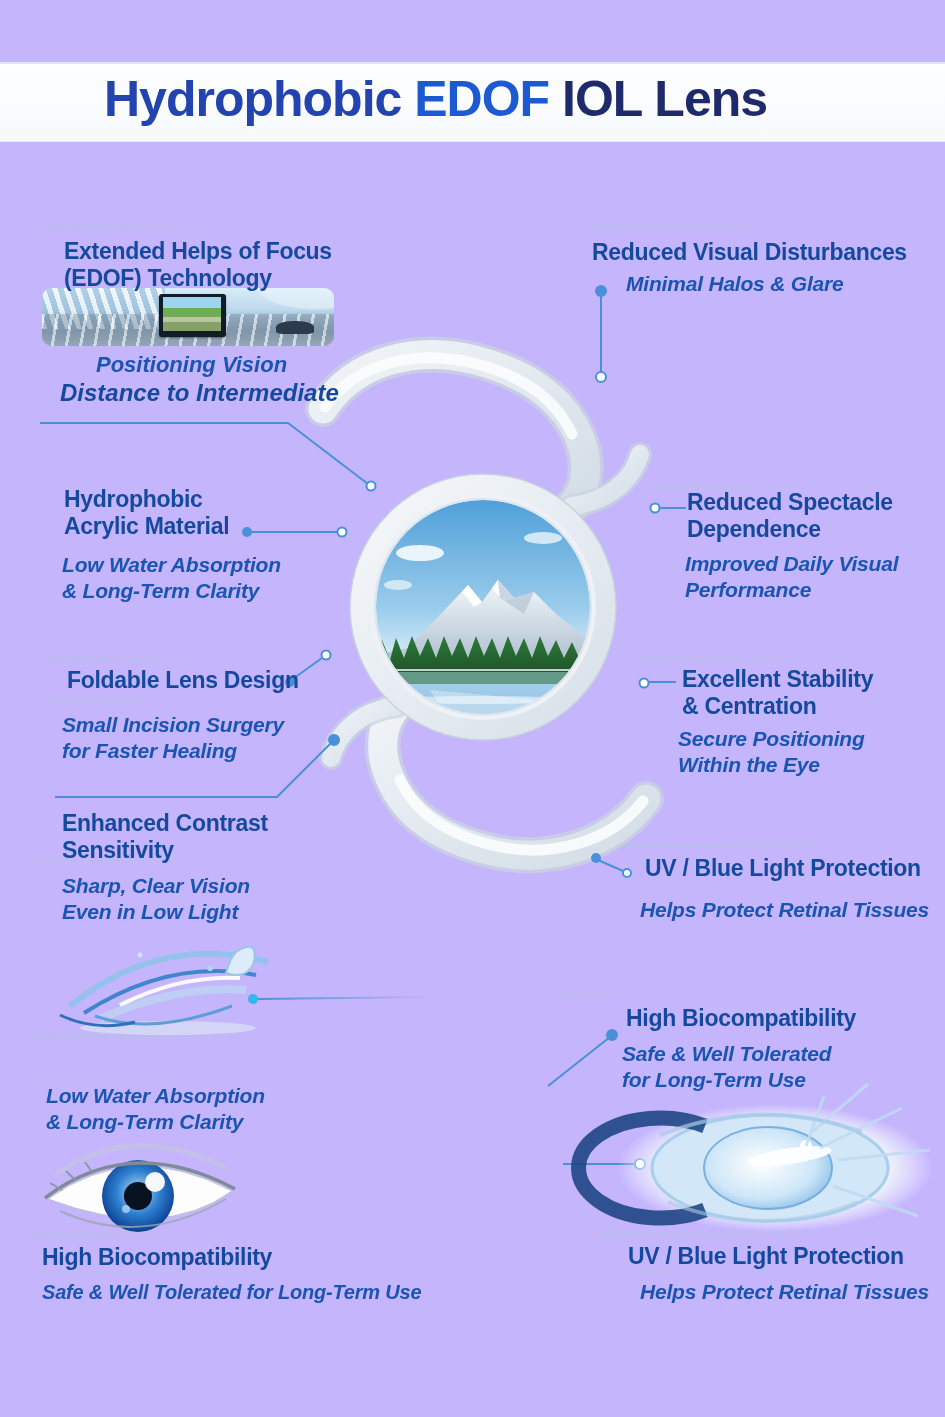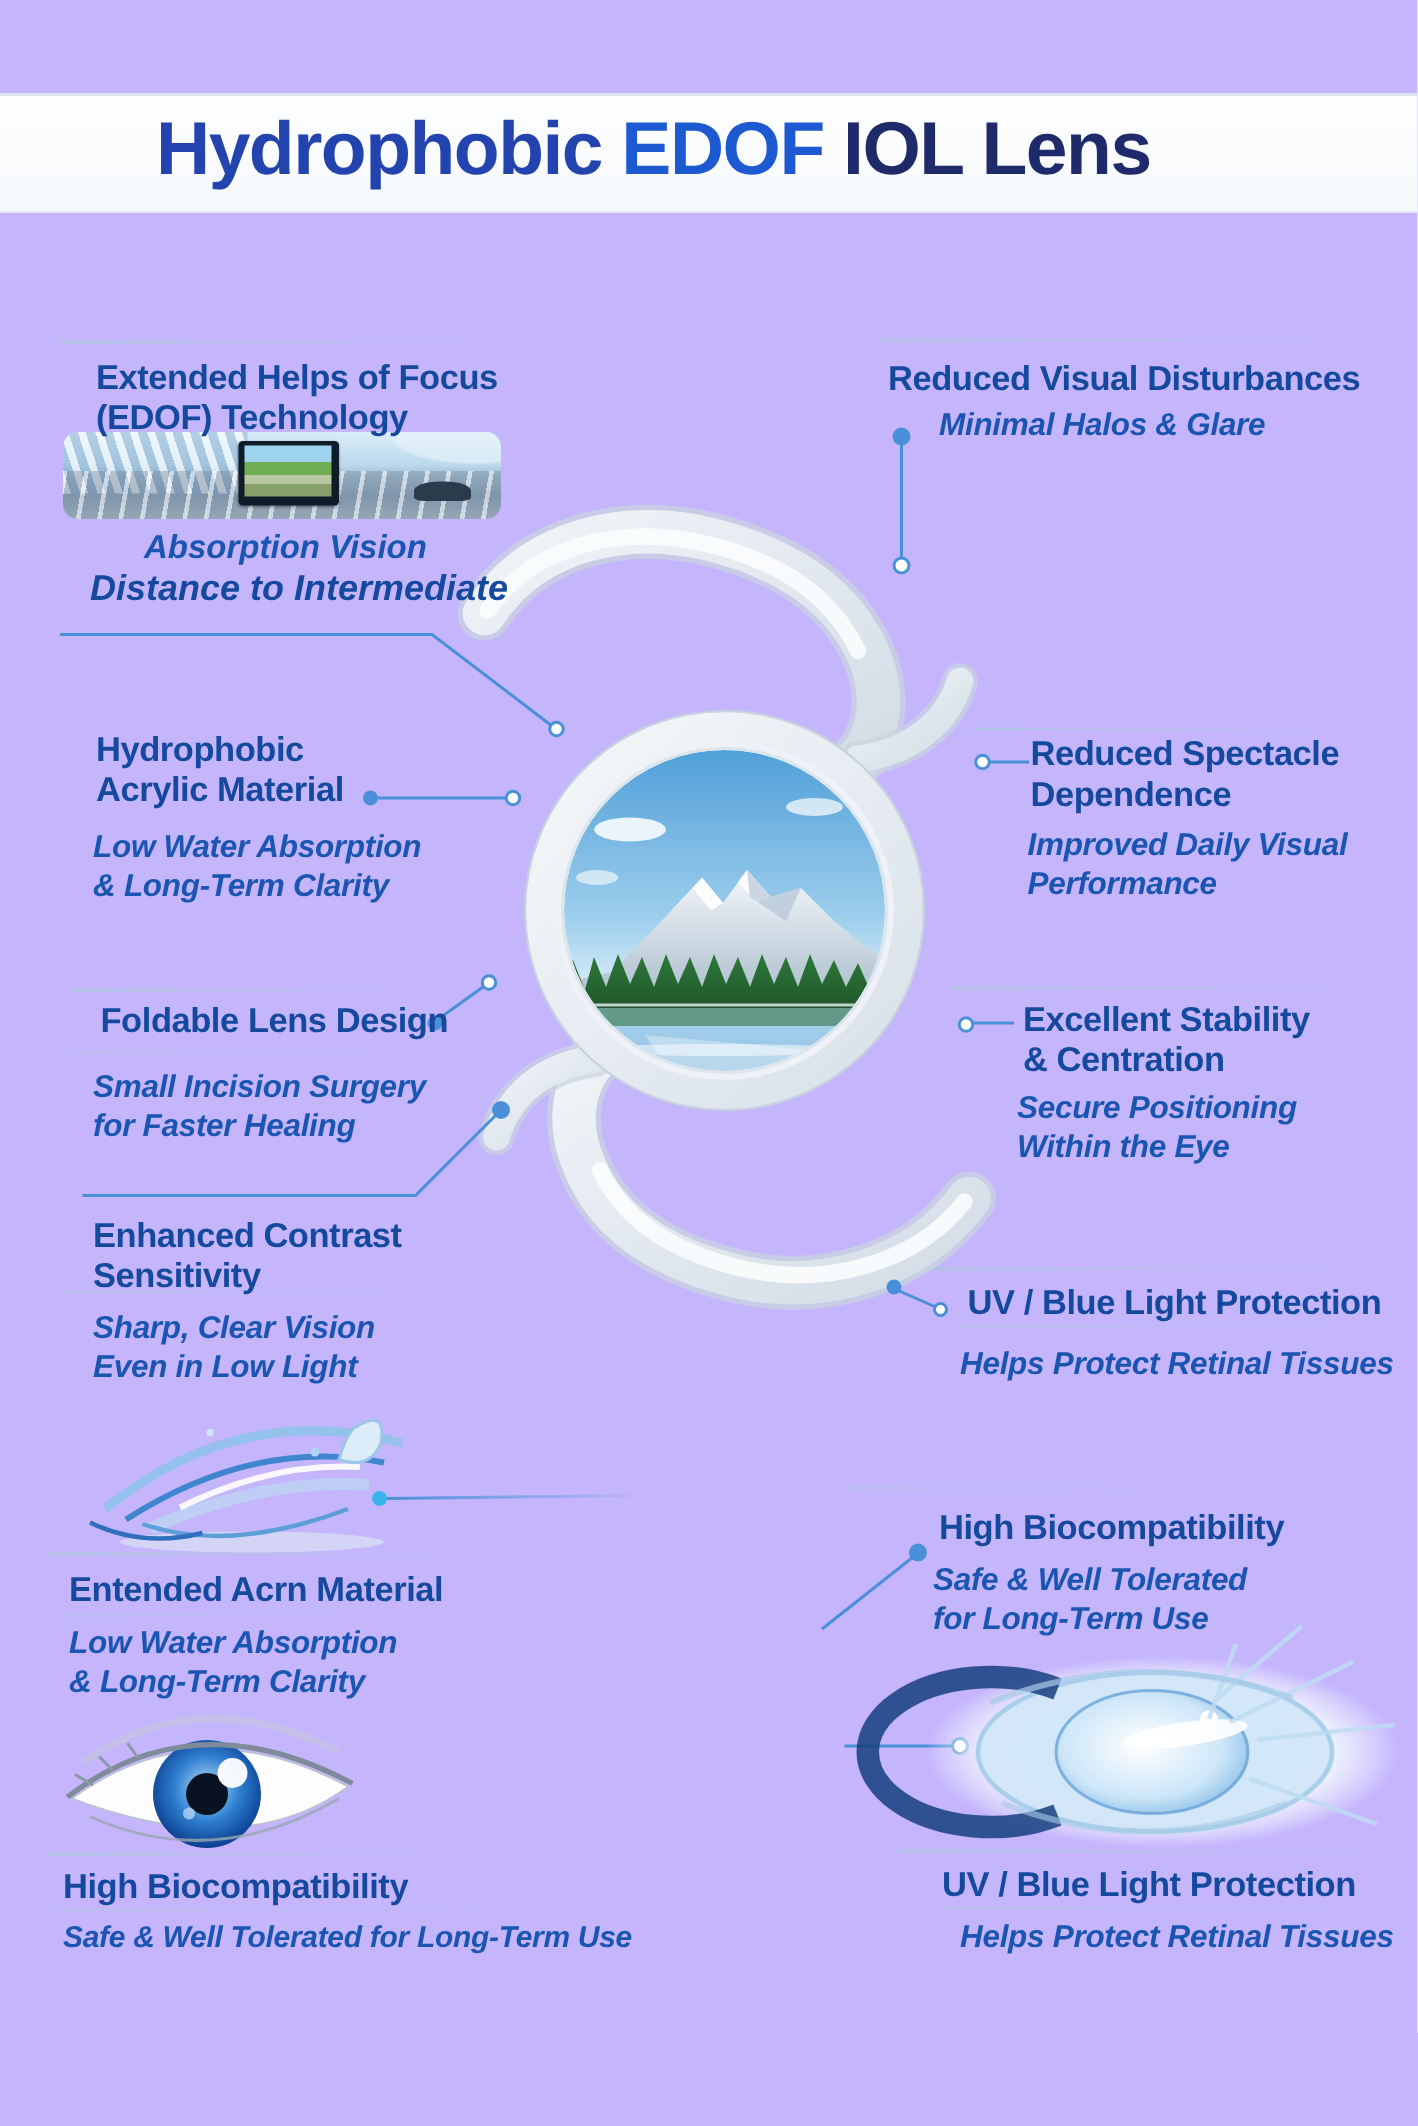--- a/index.html
+++ b/index.html
@@ -71,38 +71,37 @@
 (EDOF) Technology</div>
   <div class="strip">
     <div class="arches"></div>
     <div class="road"></div>
     <div class="hill"></div>
     <div class="tv">
         <div class="scr"></div>
       </div>
     <div class="car"></div>
   </div>
-  <div class="cap1" style="left:96px;top:352px;">Absorption Vision</div>
+  <div class="cap1" style="left:96px;top:352px;">Positioning Vision</div>
   <div class="cap2" style="left:60px;top:379px;">Distance to Intermediate</div>
 
   <div class="h" style="left:64px;top:486px;">Hydrophobic
 Acrylic Material</div>
   <div class="sub" style="left:62px;top:552px;">Low Water Absorption
 &amp; Long-Term Clarity</div>
 
   <div class="h" style="left:67px;top:667px;">Foldable Lens Design</div>
   <div class="sub" style="left:62px;top:712px;">Small Incision Surgery
 for Faster Healing</div>
 
   <div class="h" style="left:62px;top:810px;">Enhanced Contrast
 Sensitivity</div>
   <div class="sub" style="left:62px;top:873px;">Sharp, Clear Vision
 Even in Low Light</div>
 
-  <div class="h" style="left:46px;top:1046px;">Entended Acrn Material</div>
   <div class="sub" style="left:46px;top:1083px;">Low Water Absorption
 &amp; Long-Term Clarity</div>
 
   <div class="h" style="left:42px;top:1244px;">High Biocompatibility</div>
   <div class="sub" style="left:42px;top:1280px;font-size:20px;">Safe &amp; Well Tolerated for Long-Term Use</div>
 
   <div class="h" style="left:592px;top:239px;">Reduced Visual Disturbances</div>
   <div class="sub" style="left:626px;top:271px;">Minimal Halos &amp; Glare</div>
 
   <div class="h" style="left:687px;top:489px;">Reduced Spectacle

